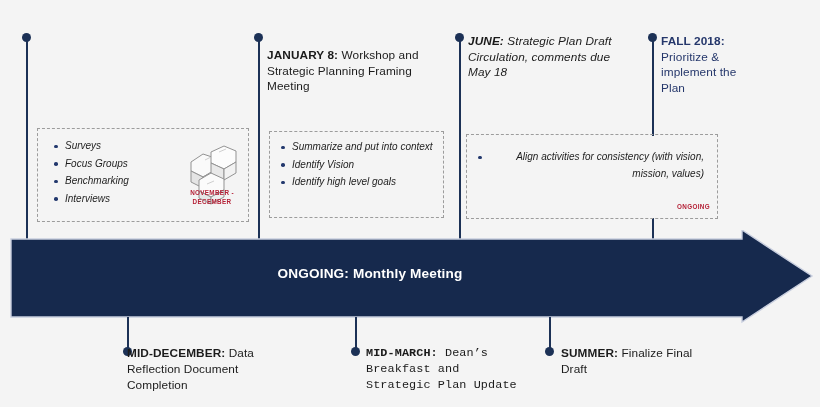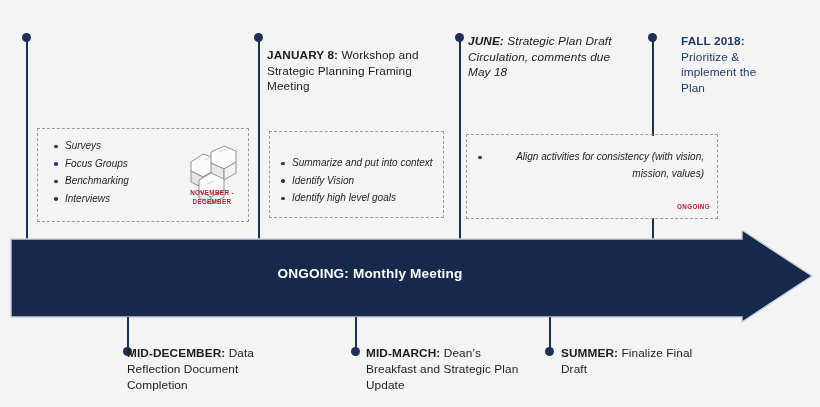--- a/index.html
+++ b/index.html
@@ -153,21 +153,21 @@
 
 
   <div class="caption" style="left:267px; top:48px; width:180px;">
     <b>JANUARY 8:</b><span> Workshop and Strategic Planning Framing Meeting</span>
   </div>
 
   <div class="caption" style="left:468px; top:34px; width:160px;font-style:italic;">
     <b>JUNE:</b><span> Strategic Plan Draft Circulation, comments due May 18</span>
   </div>
 
-  <div class="caption navy" style="left:661px; top:34px; width:100px;margin-left:20px;">
+  <div class="caption navy" style="left:661px; top:34px; width:100px;">
     <b>FALL 2018:</b><span> Prioritize &amp; implement the Plan</span>
   </div>
 
   <div class="dashbox" style="left:37px; top:128px; width:212px; height:94px;"></div>
   <ul class="bullets" style="left:52px; top:138px; width:120px;">
     <li>Surveys</li>
     <li>Focus Groups</li>
     <li>Benchmarking</li>
     <li>Interviews</li>
   </ul>
@@ -191,21 +191,21 @@
         <path d="M26 44 L33 41"></path>
       </g>
     </svg>
   </div>
   <div class="redtag" style="left:178px; top:188px; width:68px;">
     <span>NOVEMBER -</span><br>
     <span>DECEMBER</span>
   </div>
 
   <div class="dashbox" style="left:269px; top:131px; width:175px; height:87px;"></div>
-  <ul class="bullets" style="left:279px; top:139px; width:158px;margin-top:16px;">
+  <ul class="bullets" style="left:279px; top:139px; width:158px;">
     <li>Summarize and put into context</li>
     <li>Identify Vision</li>
     <li>Identify high level goals</li>
   </ul>
 
   <div class="dashbox" style="left:466px; top:134px; width:252px; height:85px;"></div>
   <ul class="bullets" style="left:476px; top:149px; width:228px;text-align:right;">
     <li>Align activities for consistency (with vision, mission, values)</li>
   </ul>
   <div class="redtag right" style="left:600px; top:202px; width:110px;">
@@ -225,21 +225,21 @@
   <div class="stem-down" style="left:354.5px; top:317px; height:33px;"></div>
   <div class="stem-dot" style="left:351px; top:347px;"></div>
 
   <div class="stem-down" style="left:548.5px; top:317px; height:33px;"></div>
   <div class="stem-dot" style="left:545px; top:347px;"></div>
 
   <div class="caption bottom" style="left:127px; top:345px; width:160px;">
     <b>MID-DECEMBER:</b><span> Data Reflection Document Completion</span>
   </div>
 
-  <div class="caption bottom" style="left:366px; top:345px; width:165px;">
+  <div class="caption bottom" style="left:366px; top:345px; width:165px;font-family:Liberation Mono, monospace;">
     <b>MID-MARCH:</b><span> Dean’s Breakfast and Strategic Plan Update</span>
   </div>
 
   <div class="caption bottom" style="left:561px; top:345px; width:160px;">
     <b>SUMMER:</b><span> Finalize Final Draft</span>
   </div>
 
 </div>
 
 </body></html>

